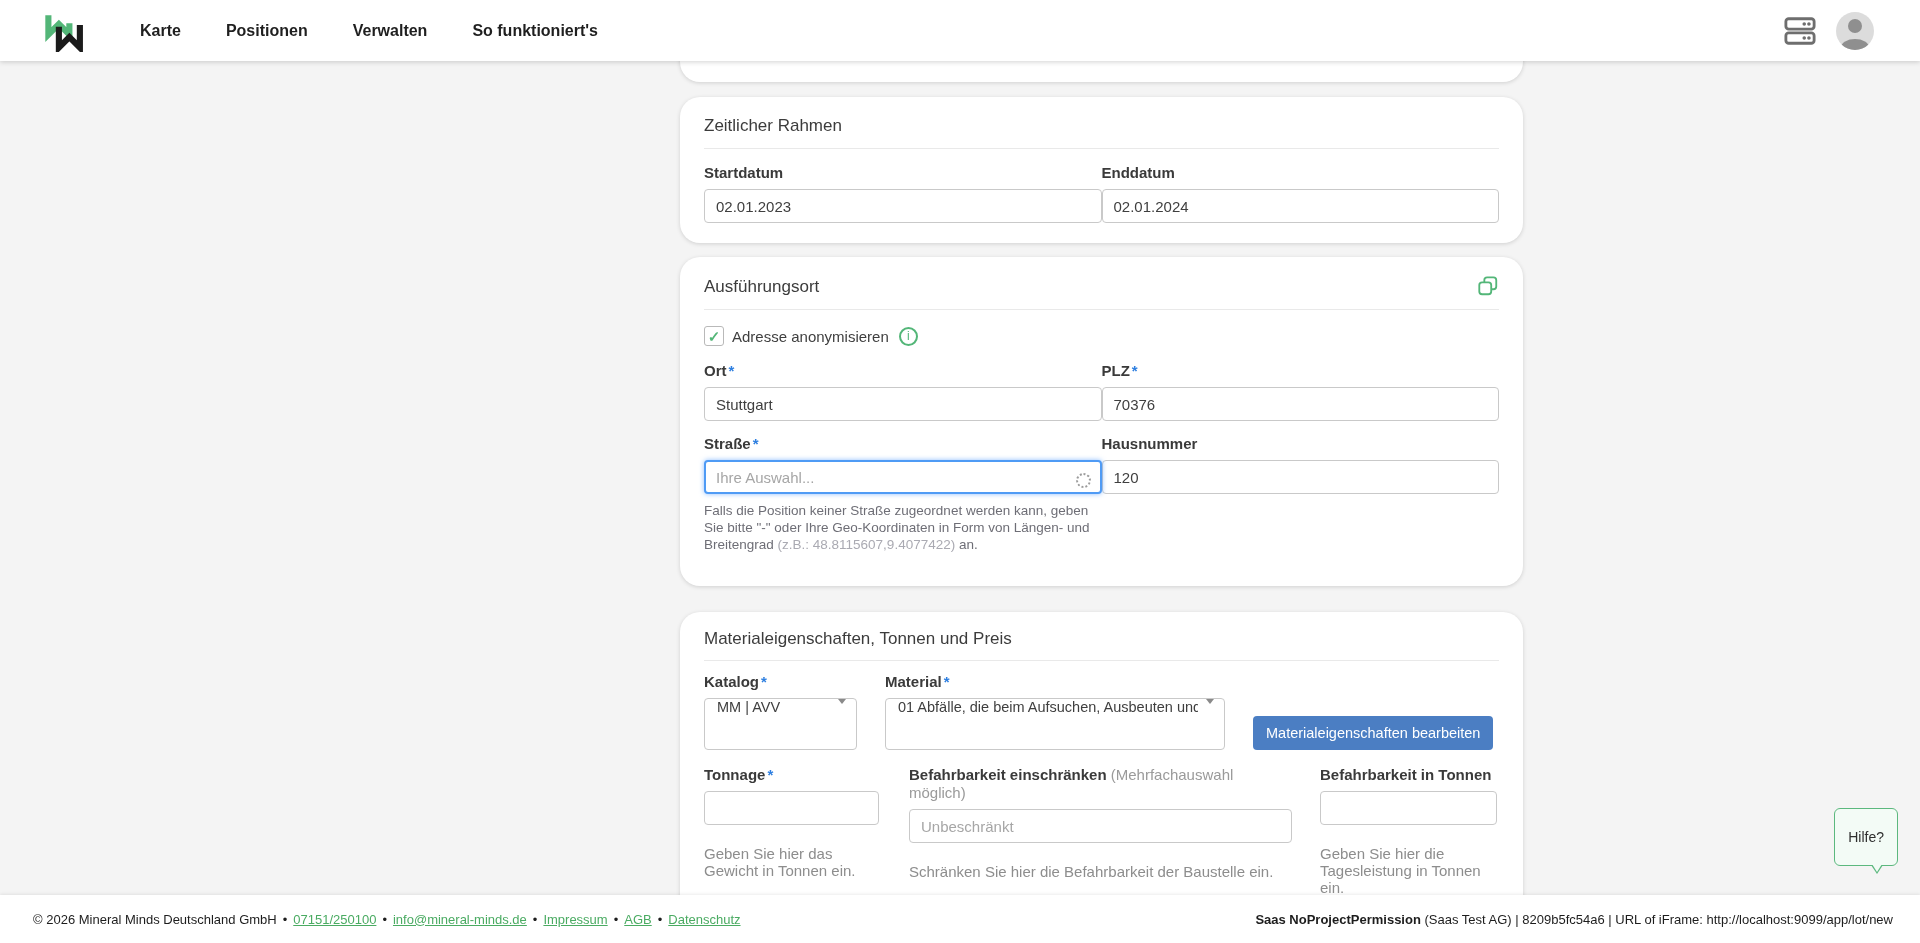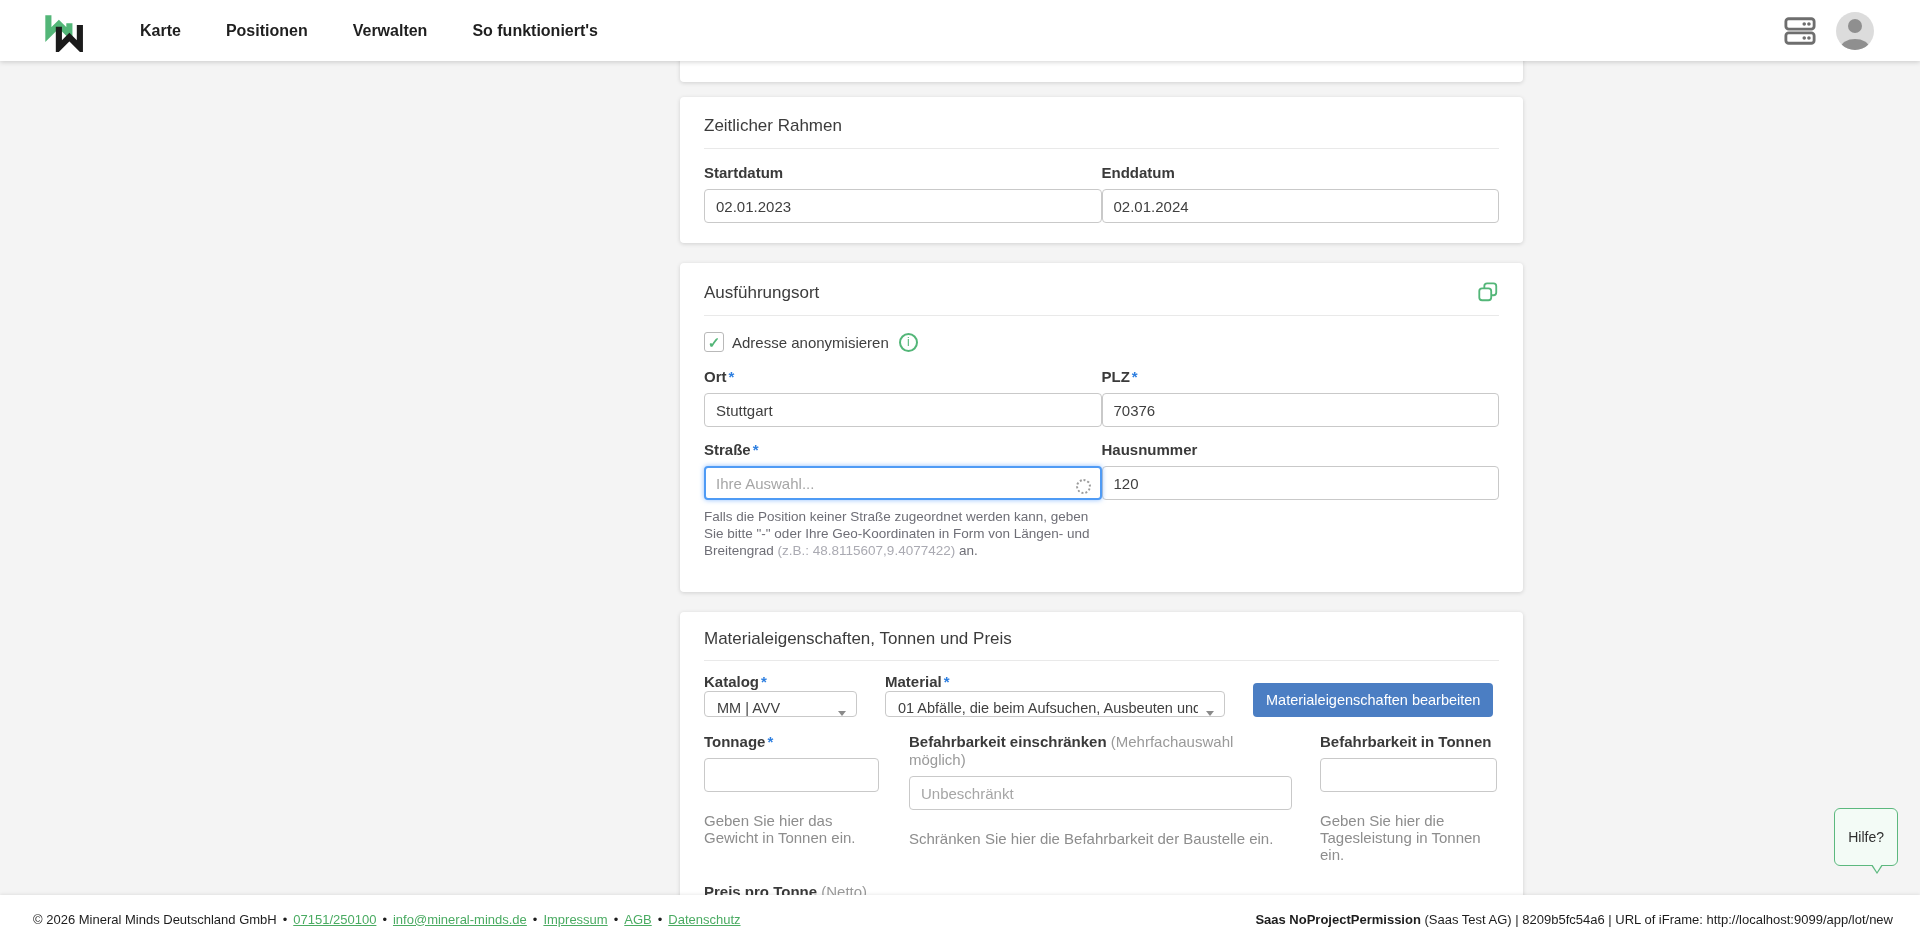--- a/index.html
+++ b/index.html
@@ -16,26 +16,26 @@
   .nav-links { margin-left: 54px; display: flex; gap: 45px; }
   .nav-link { font-size: 16px; font-weight: 700; color: #1f1f1f; cursor: pointer; }
   .nav-icons { position: absolute; right: 46px; display: flex; align-items: center; gap: 20px; }
   .avatar { width: 38px; height: 38px; border-radius: 50%; background: #dcdcdc; position: relative; overflow: hidden; cursor: pointer; }
   .avatar .head { position: absolute; top: 7px; left: 12px; width: 14px; height: 14px; border-radius: 50%; background: #8f8f8f; }
   .avatar .body { position: absolute; bottom: -6px; left: 5px; width: 28px; height: 17px; border-radius: 50% 50% 0 0; background: #8f8f8f; }
 
   
   .content { position: absolute; left: 680px; width: 843px; top: 0; }
   .card {
-    position: absolute; left: 0; width: 843px; background: #fff; border-radius: 4px;
+    position: absolute; left: 0; width: 843px; background: #fff; border-radius: 20px;
     box-shadow: 0 1px 4px rgba(0,0,0,.15); padding: 18px 24px; 
   }
   .card-partial { top: 30px; height: 52px; z-index: 1; }
   .card-dates    { top: 97px;  height: 146px; }
-  .card-location { top: 263px; height: 329px; }
+  .card-location { top: 257px; height: 329px; }
   .card-material { top: 612px; height: 380px; padding-top: 16px; }
 
   .card-title { font-size: 17px; color: #3c3c3c; line-height: 21px; }
   .title-row { display: flex; align-items: center; justify-content: space-between; }
   .divider { height: 1px; background: #e9e9e9; margin-top: 12px; }
 
   .cols2 { display: flex; margin-top: 15px; }
   .field { flex: 1; }
   .label { font-size: 15px; font-weight: 700; color: #3a3a3a; line-height: 18px; }
   .label .sub { font-weight: 400; color: #9a9a9a; }
@@ -73,22 +73,22 @@
   
   .mat-row { display: flex; align-items: flex-end; margin-top: 12px; }
   .mat-row2 { display: flex; align-items: flex-start; margin-top: 16px; }
   .w-katalog { width: 153px; flex: none; }
   .w-material { width: 340px; flex: none; margin-left: 28px; }
   .w-tonnage { width: 175px; flex: none; }
   .w-befahr { width: 383px; flex: none; margin-left: 30px; }
   .w-tages { width: 177px; flex: none; margin-left: 28px; }
   .w-preis { width: 244px; flex: none; margin-top: 20px; }
   .select {
-    margin-top: 0; height: 26px; border: 1px solid #c9c9c9; border-radius: 4px; background: #fff;
-    display: flex; align-items: flex-end; justify-content: space-between; padding: 0 10px 0 12px;
+    margin-top: 7px; height: 52px; border: 1px solid #c9c9c9; border-radius: 4px; background: #fff;
+    display: flex; align-items: flex-start; justify-content: space-between; padding: 0 10px 0 12px;
     font-size: 14.5px; color: #3f3f3f; cursor: pointer; overflow: hidden; white-space: nowrap;
   }
   .select .val { overflow: hidden; white-space: nowrap; }
   .caret { flex: none; margin-left: 8px; width: 0; height: 0; border-left: 4.5px solid transparent; border-right: 4.5px solid transparent; border-top: 5px solid #8a8a8a; }
   .btn-primary {
     margin-left: 28px; height: 34px; background: #4b7ec3; color: #fff; border: none; border-radius: 4px;
     font-size: 14.5px; padding: 0 13px; cursor: pointer; font-family: "Liberation Sans", sans-serif; white-space: nowrap;
   }
 
   

